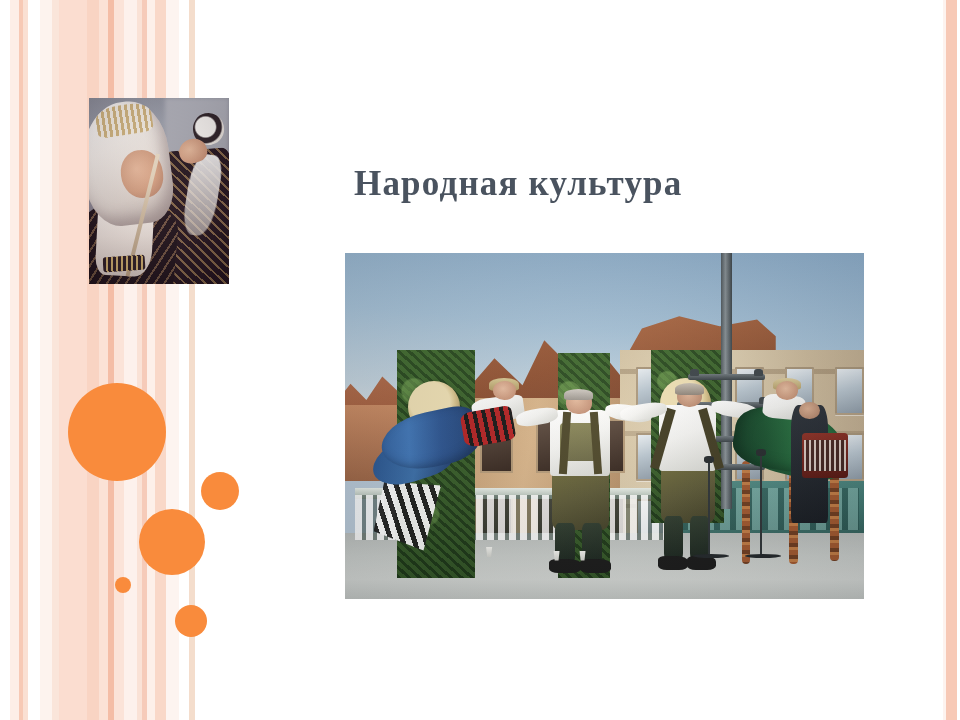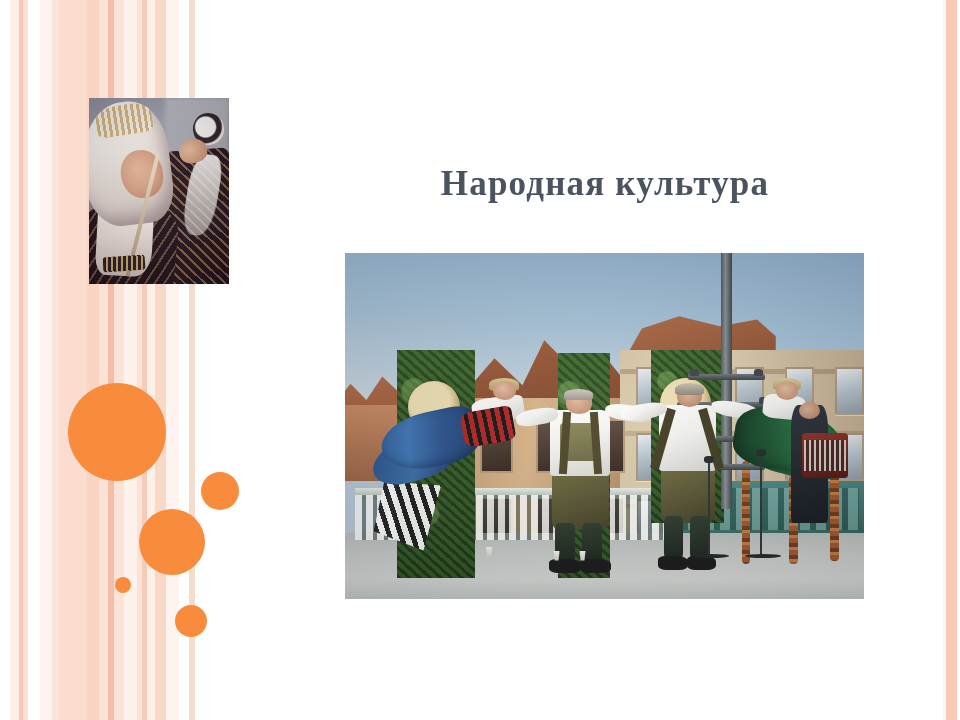--- a/index.html
+++ b/index.html
@@ -20,23 +20,23 @@
   
   .stripe-band { position:absolute; top:0; height:720px; pointer-events:none; }
   .stripe { position:absolute; top:0; height:720px; }
 
   
   .circle { position:absolute; border-radius:50%; }
 
   
   #title {
     position:absolute;
-    left:345px; top:164px;
+    left:354px; top:164px;
     width:520px;
-    text-align:center;
+    text-align:left;
     font-family:"Liberation Serif", serif;
     font-weight:bold;
     font-size:35px;
     letter-spacing:1.2px;
     color:#4a535f;
     white-space:nowrap;
   }
 
   
   .photo { position:absolute; overflow:hidden; }

